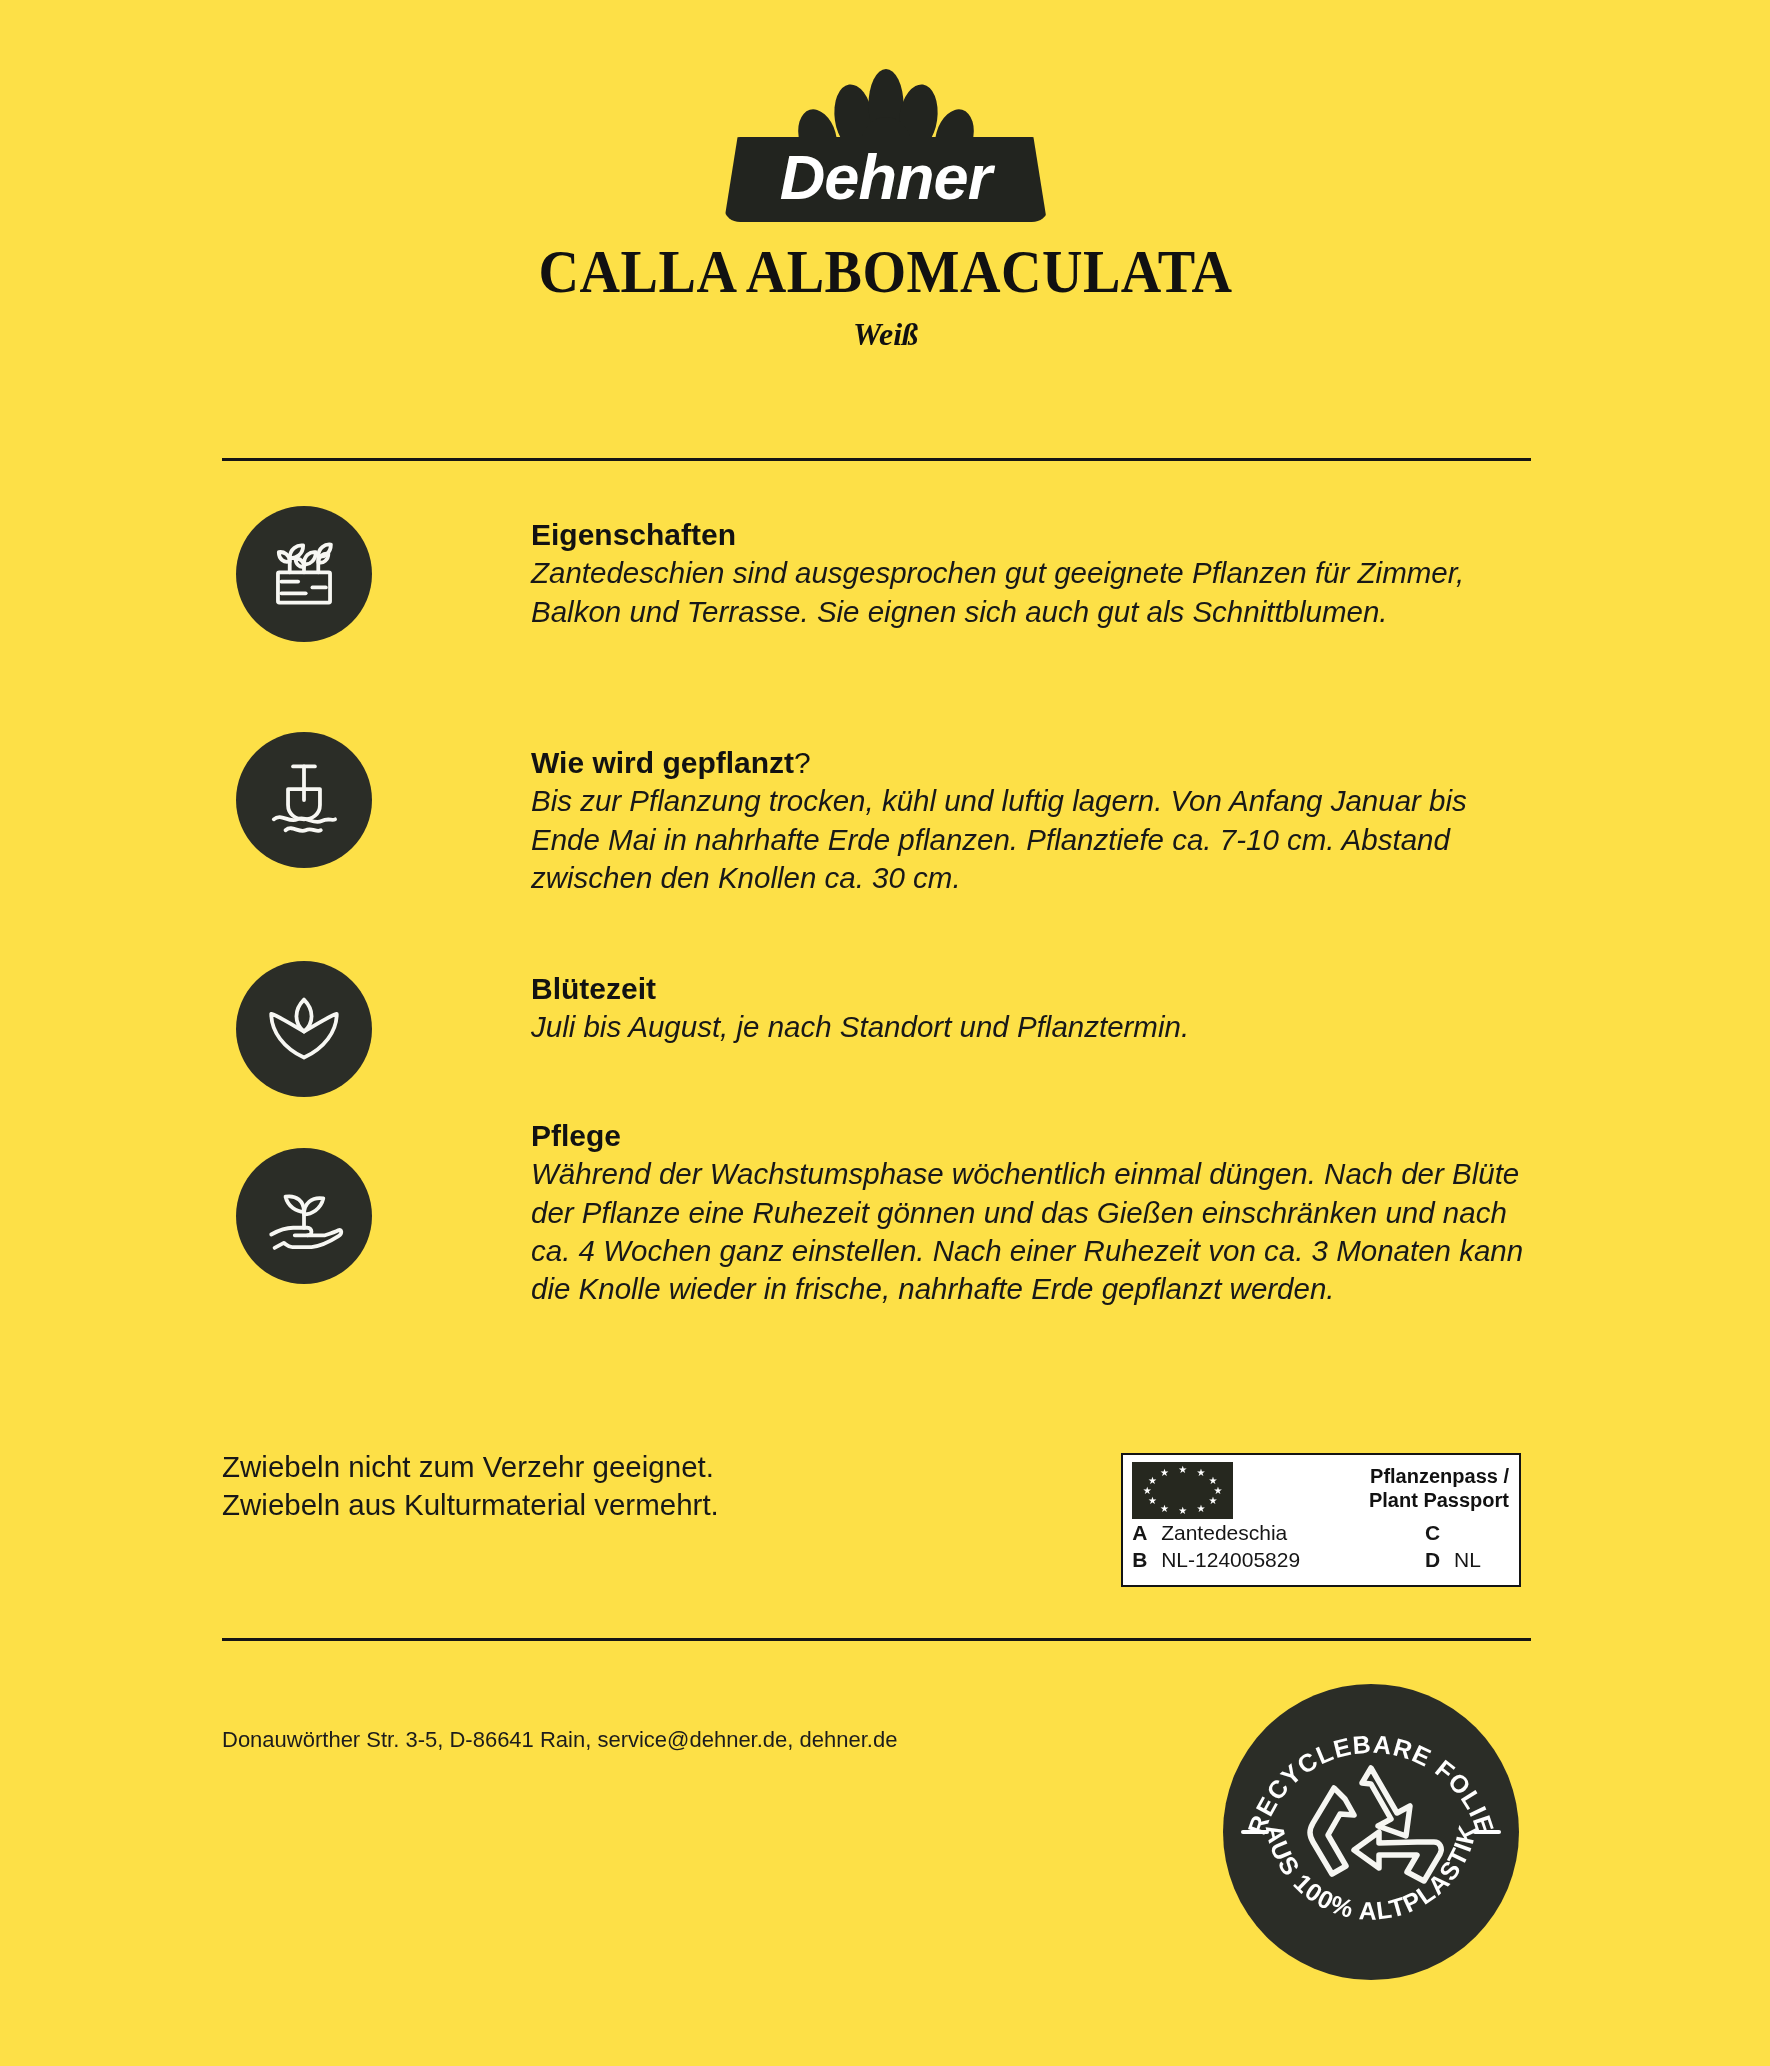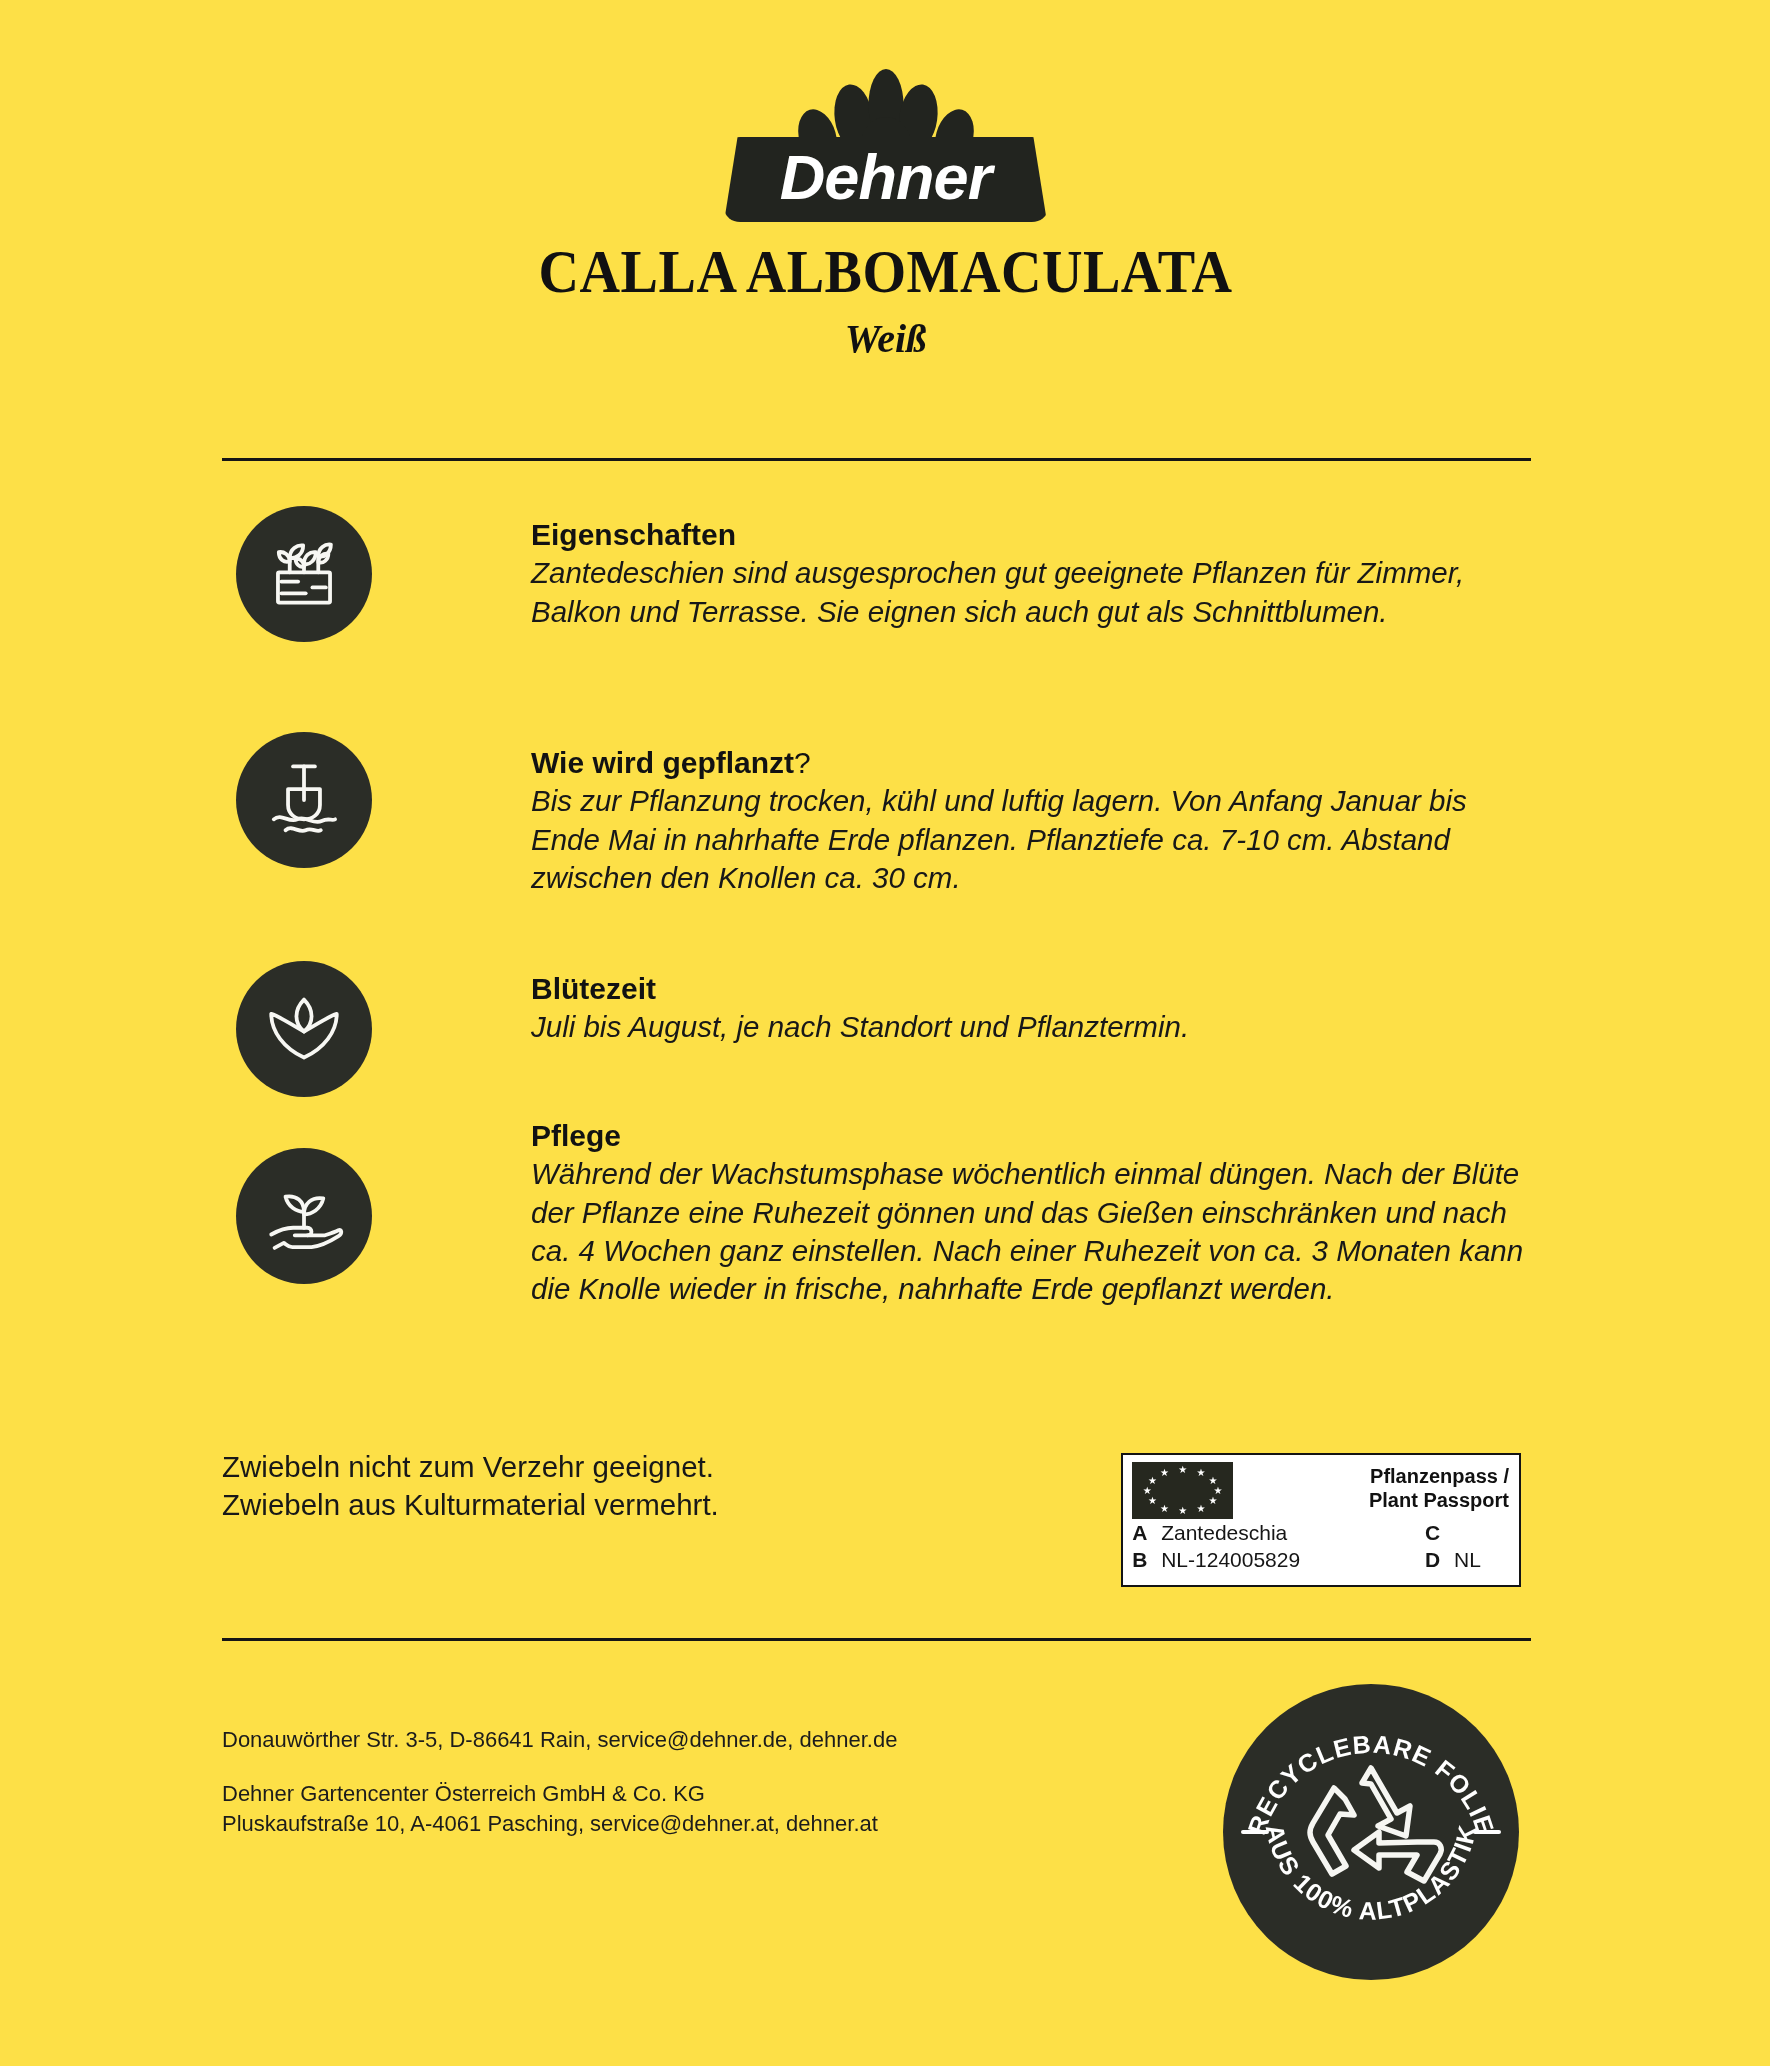--- a/index.html
+++ b/index.html
@@ -85,21 +85,21 @@
     color: #111111;
   }
   .subtitle {
     position: absolute;
     left: 0; right: 0;
     top: 318px;
     text-align: center;
     font-family: "Liberation Serif", serif;
     font-weight: bold;
     font-style: italic;
-    font-size: 40px;
+    font-size: 32px;
     line-height: 1.05;
     color: #111111;
   }
 
   
   .rule {
     position: absolute;
     left: 222px;
     width: 1309px;
     height: 3.2px;
@@ -400,24 +400,20 @@
       </div>
     </div>
   </div>
 
   <div class="rule bottom"></div>
 
   <div class="footer">
     <div class="blk">
       <div>Donauwörther Str. 3-5, D-86641 Rain, service@dehner.de, dehner.de</div>
     </div>
-    <div class="blk">
-      <div>Dehner Gartencenter Österreich GmbH &amp; Co. KG</div>
-      <div>Pluskaufstraße 10, A-4061 Pasching, service@dehner.at, dehner.at</div>
-    </div>
   </div>
 
   <div class="recycle">
     <svg viewBox="0 0 300 300" xmlns="http://www.w3.org/2000/svg" aria-hidden="true">
       <defs>
         <path id="arcTop" d="M 42 160 A 110 110 0 0 1 258 160" fill="none"></path>
         <path id="arcBot" d="M 46 152 A 106 106 0 0 0 254 152" fill="none"></path>
       </defs>
       <circle cx="150" cy="150" r="148" fill="#2b2d27"></circle>
 

